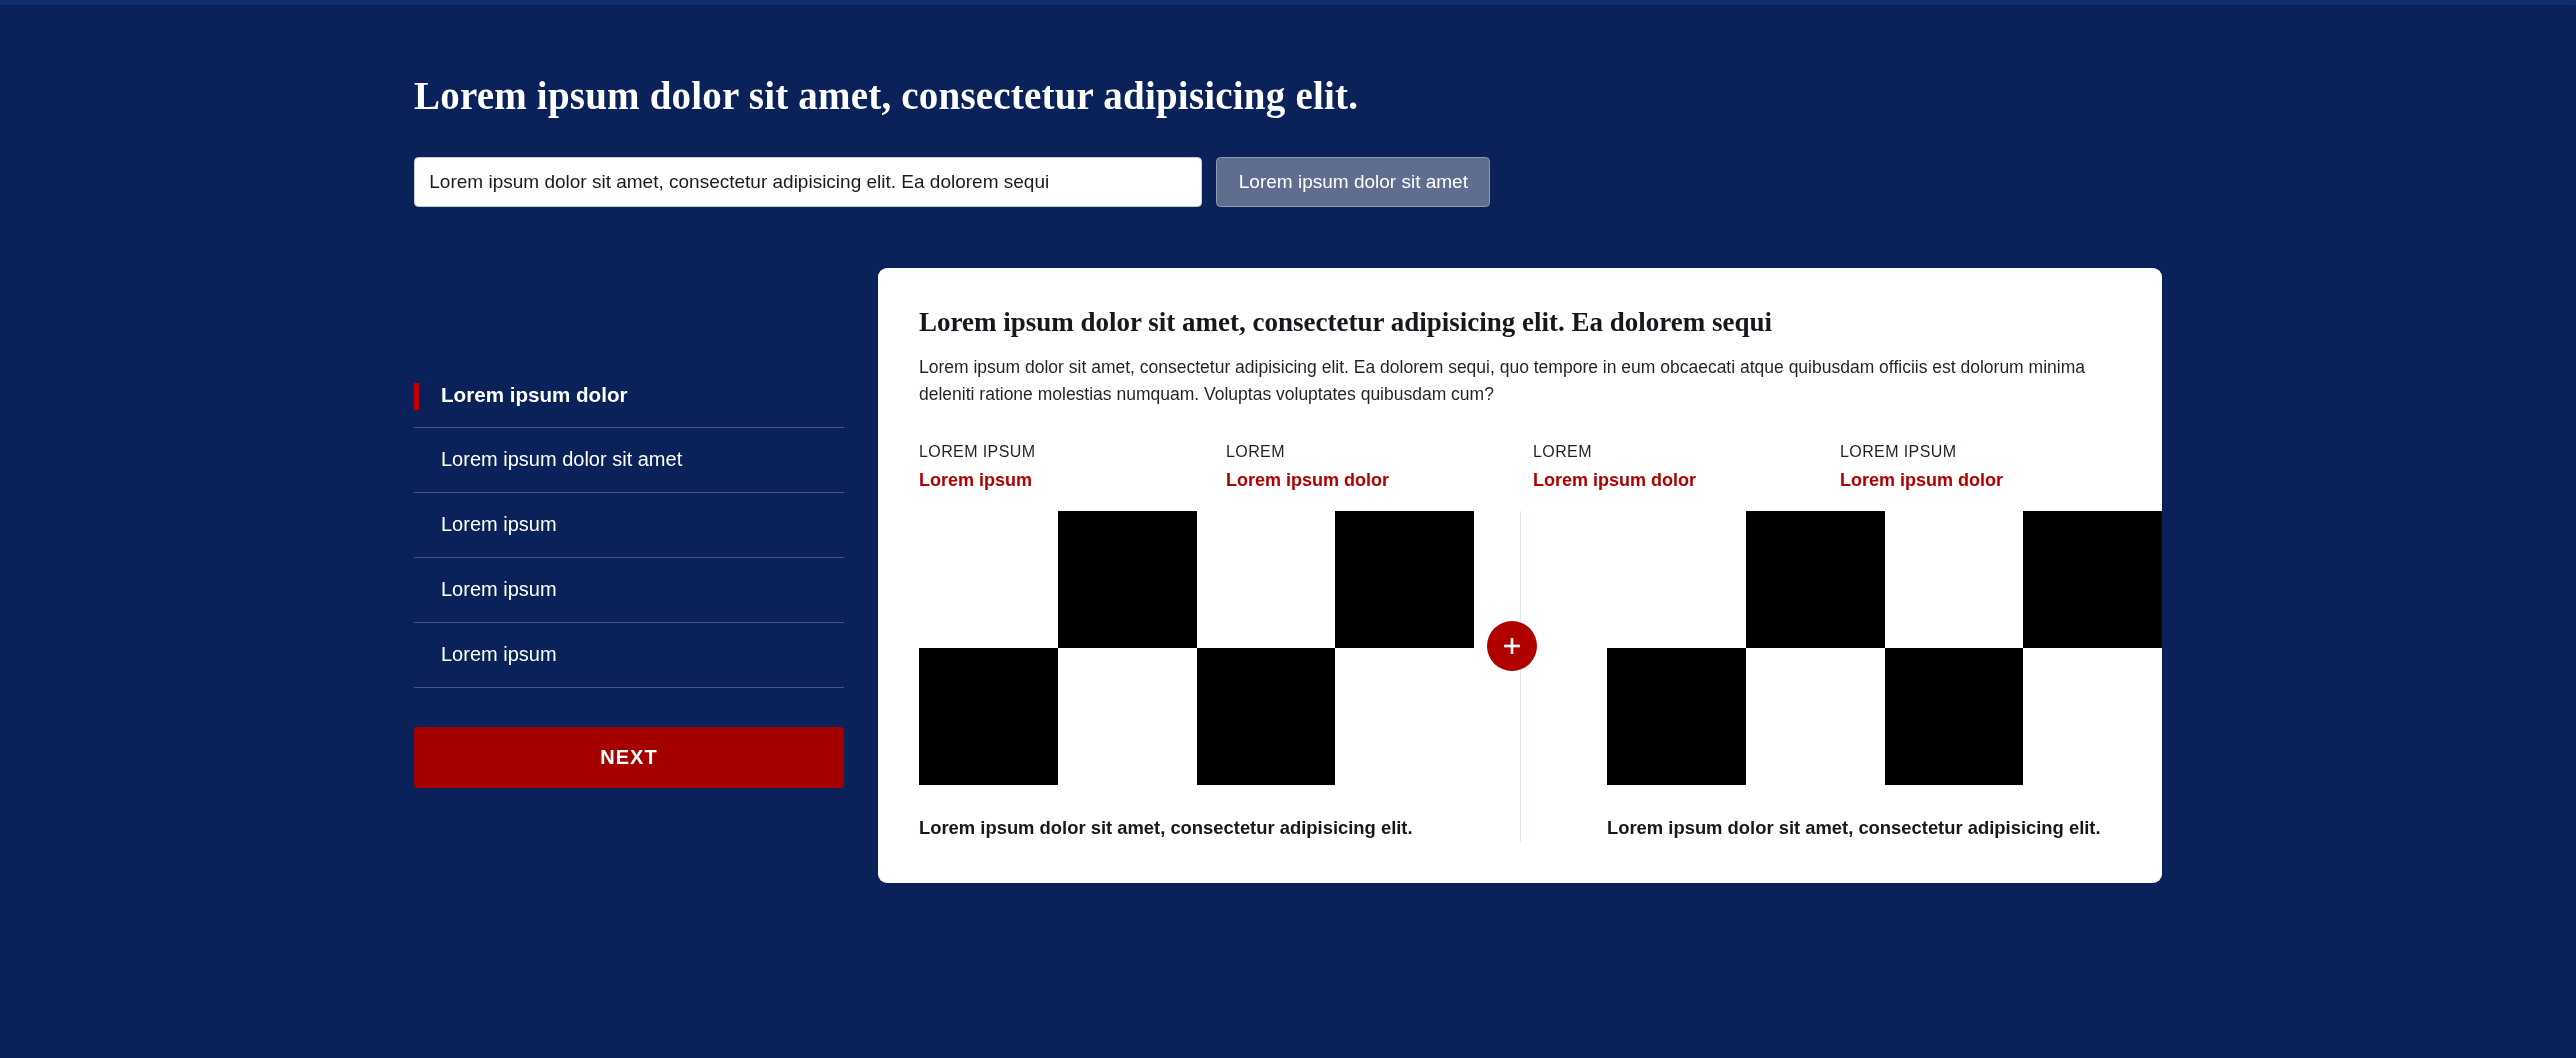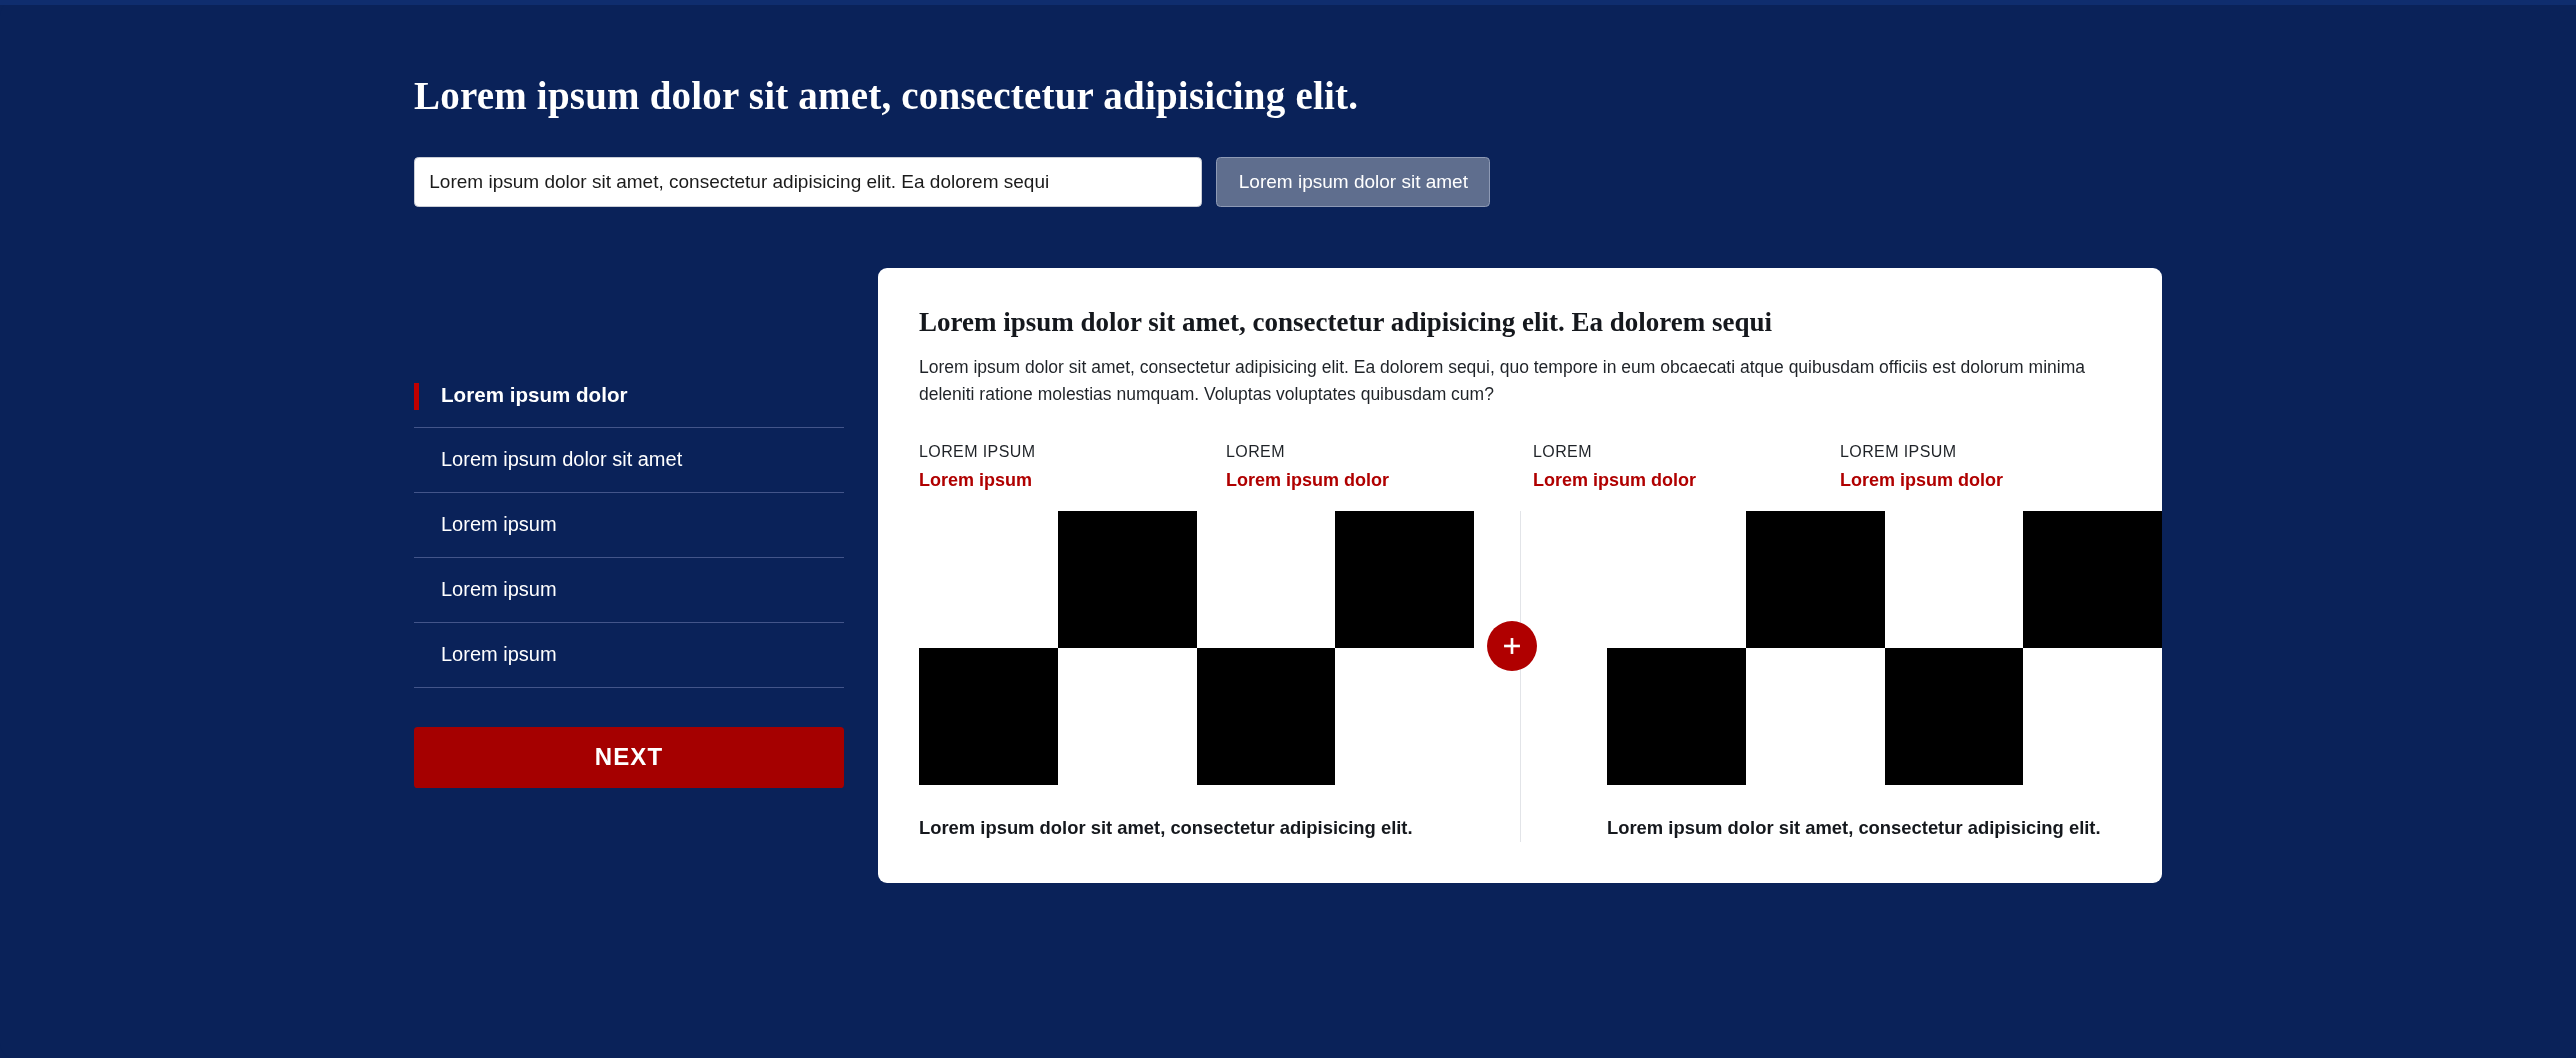--- a/index.html
+++ b/index.html
@@ -111,21 +111,21 @@
     background: #c00000;
   }
   .next-button {
     margin-top: 39px;
     width: 430px;
     height: 61px;
     background: #a50000;
     border: none;
     border-radius: 3.6px;
     color: #ffffff;
-    font-size: 24px;
+    font-size: 20px;
     font-weight: bold;
     letter-spacing: 1.1px;
     cursor: pointer;
     font-family: "Liberation Sans", sans-serif;
   }
   .card {
     flex: 0 0 1284px;
     width: 1284px;
     background: #ffffff;
     border-radius: 9px;

